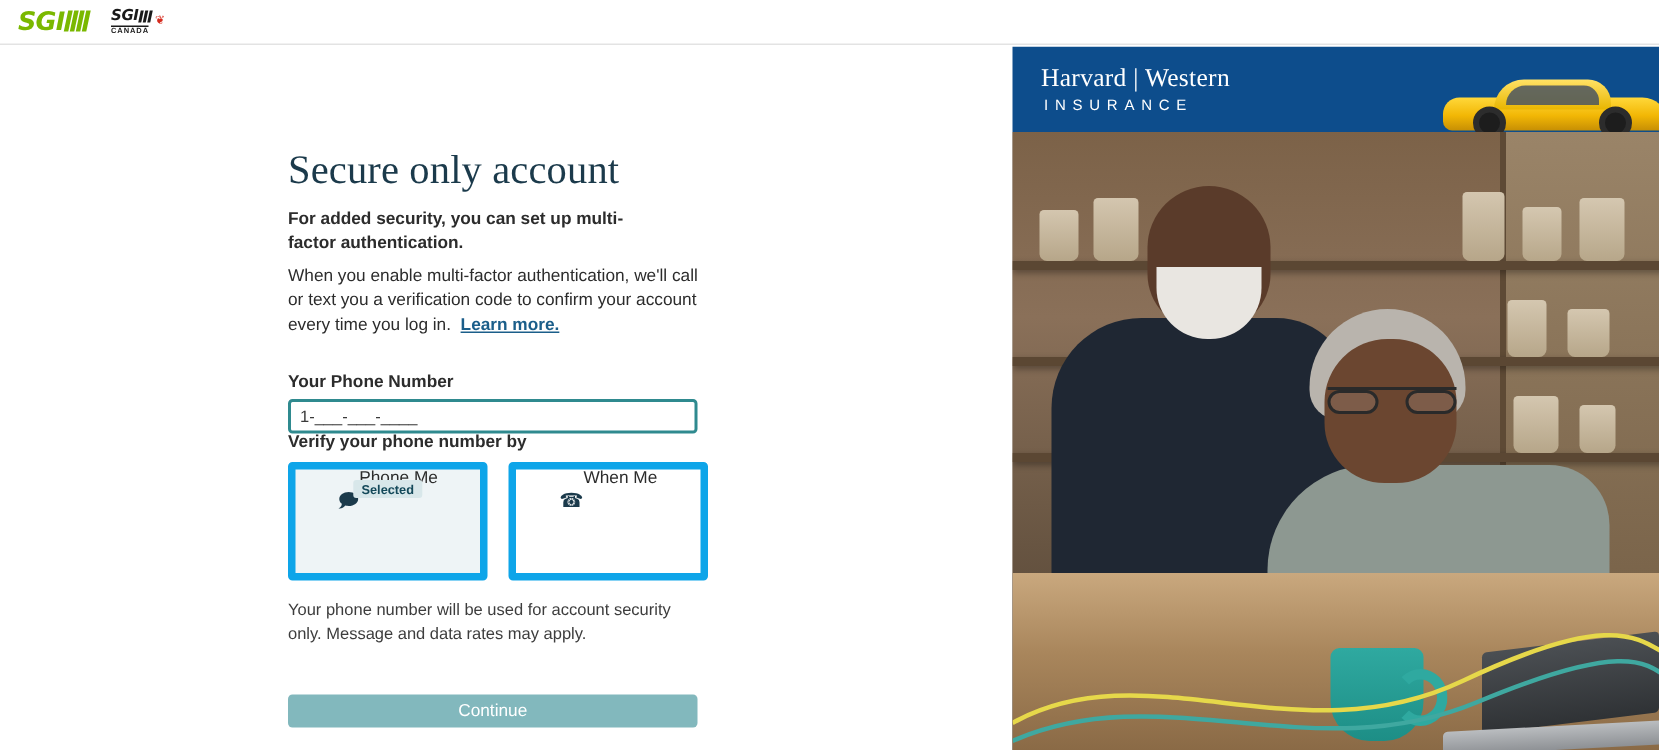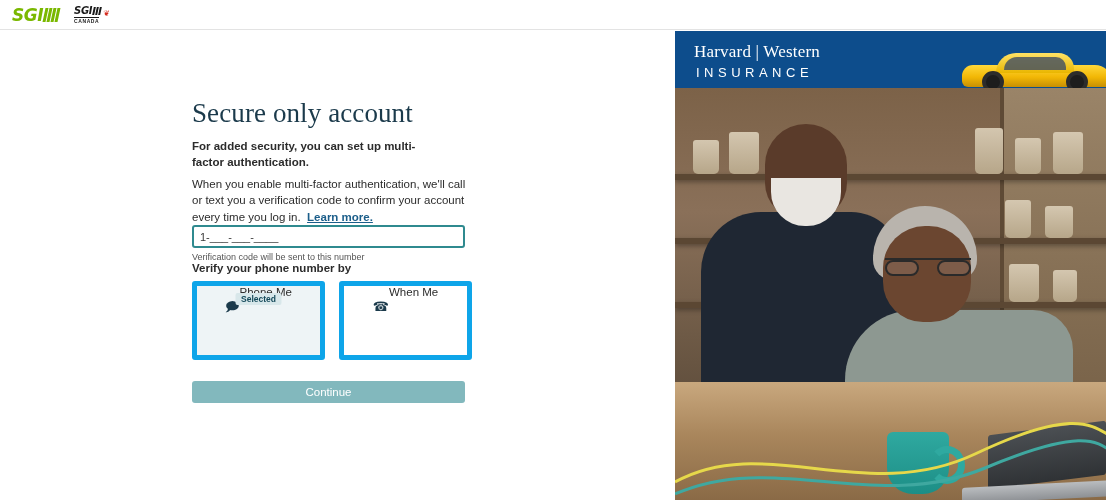--- a/index.html
+++ b/index.html
@@ -257,21 +257,21 @@
     top: 11px;
     color: #ffffff;
   }
   .hw-brand .line1 {
     font-family: "Liberation Serif", serif;
     font-size: 17px;
     letter-spacing: 0.2px;
     white-space: nowrap;
   }
   .hw-brand .line2 {
-    font-size: 13px;
+    font-size: 10px;
     letter-spacing: 4.5px;
     margin-top: 3px;
     margin-left: 2px;
   }
   
   .car {
     position: absolute;
     right: 6px;
     top: 22px;
     width: 150px;
@@ -516,37 +516,38 @@
 
       <h1 class="title">Secure only account</h1>
 
       <p class="lead">For added security, you can set up multi-factor authentication.</p>
 
       <p class="body-copy">
         <span>When you enable multi-factor authentication, we'll call or text you a verification code to confirm your account every time you log in.</span>
         &nbsp;<a href="#">Learn more.</a>
       </p>
 
+      <div class="field-label">Your Phone Number</div>
       <input class="phone-input" type="text" value="1-___-___-____" style="">
-      <div class="helper">Verification code will be sent to this number</div>
 
       <div class="verify-label">Verify your phone number by</div>
 
       <div class="method-row">
         <div class="method-card selected">
           <span class="badge">Selected</span>
           <span class="method-icon">🗩</span>
           <span class="method-label">Phone Me</span>
         </div>
         <div class="method-card">
           <span class="method-icon">☎</span>
           <span class="method-label">When Me</span>
         </div>
       </div>
 
+      <p class="disclaimer">Your phone number will be used for account security only. Message and data rates may apply.</p>
 
       <button class="continue-btn">Continue</button>
 
       
     </div>
   </div>
 
   <div class="promo">
 
     <div class="promo-banner">

